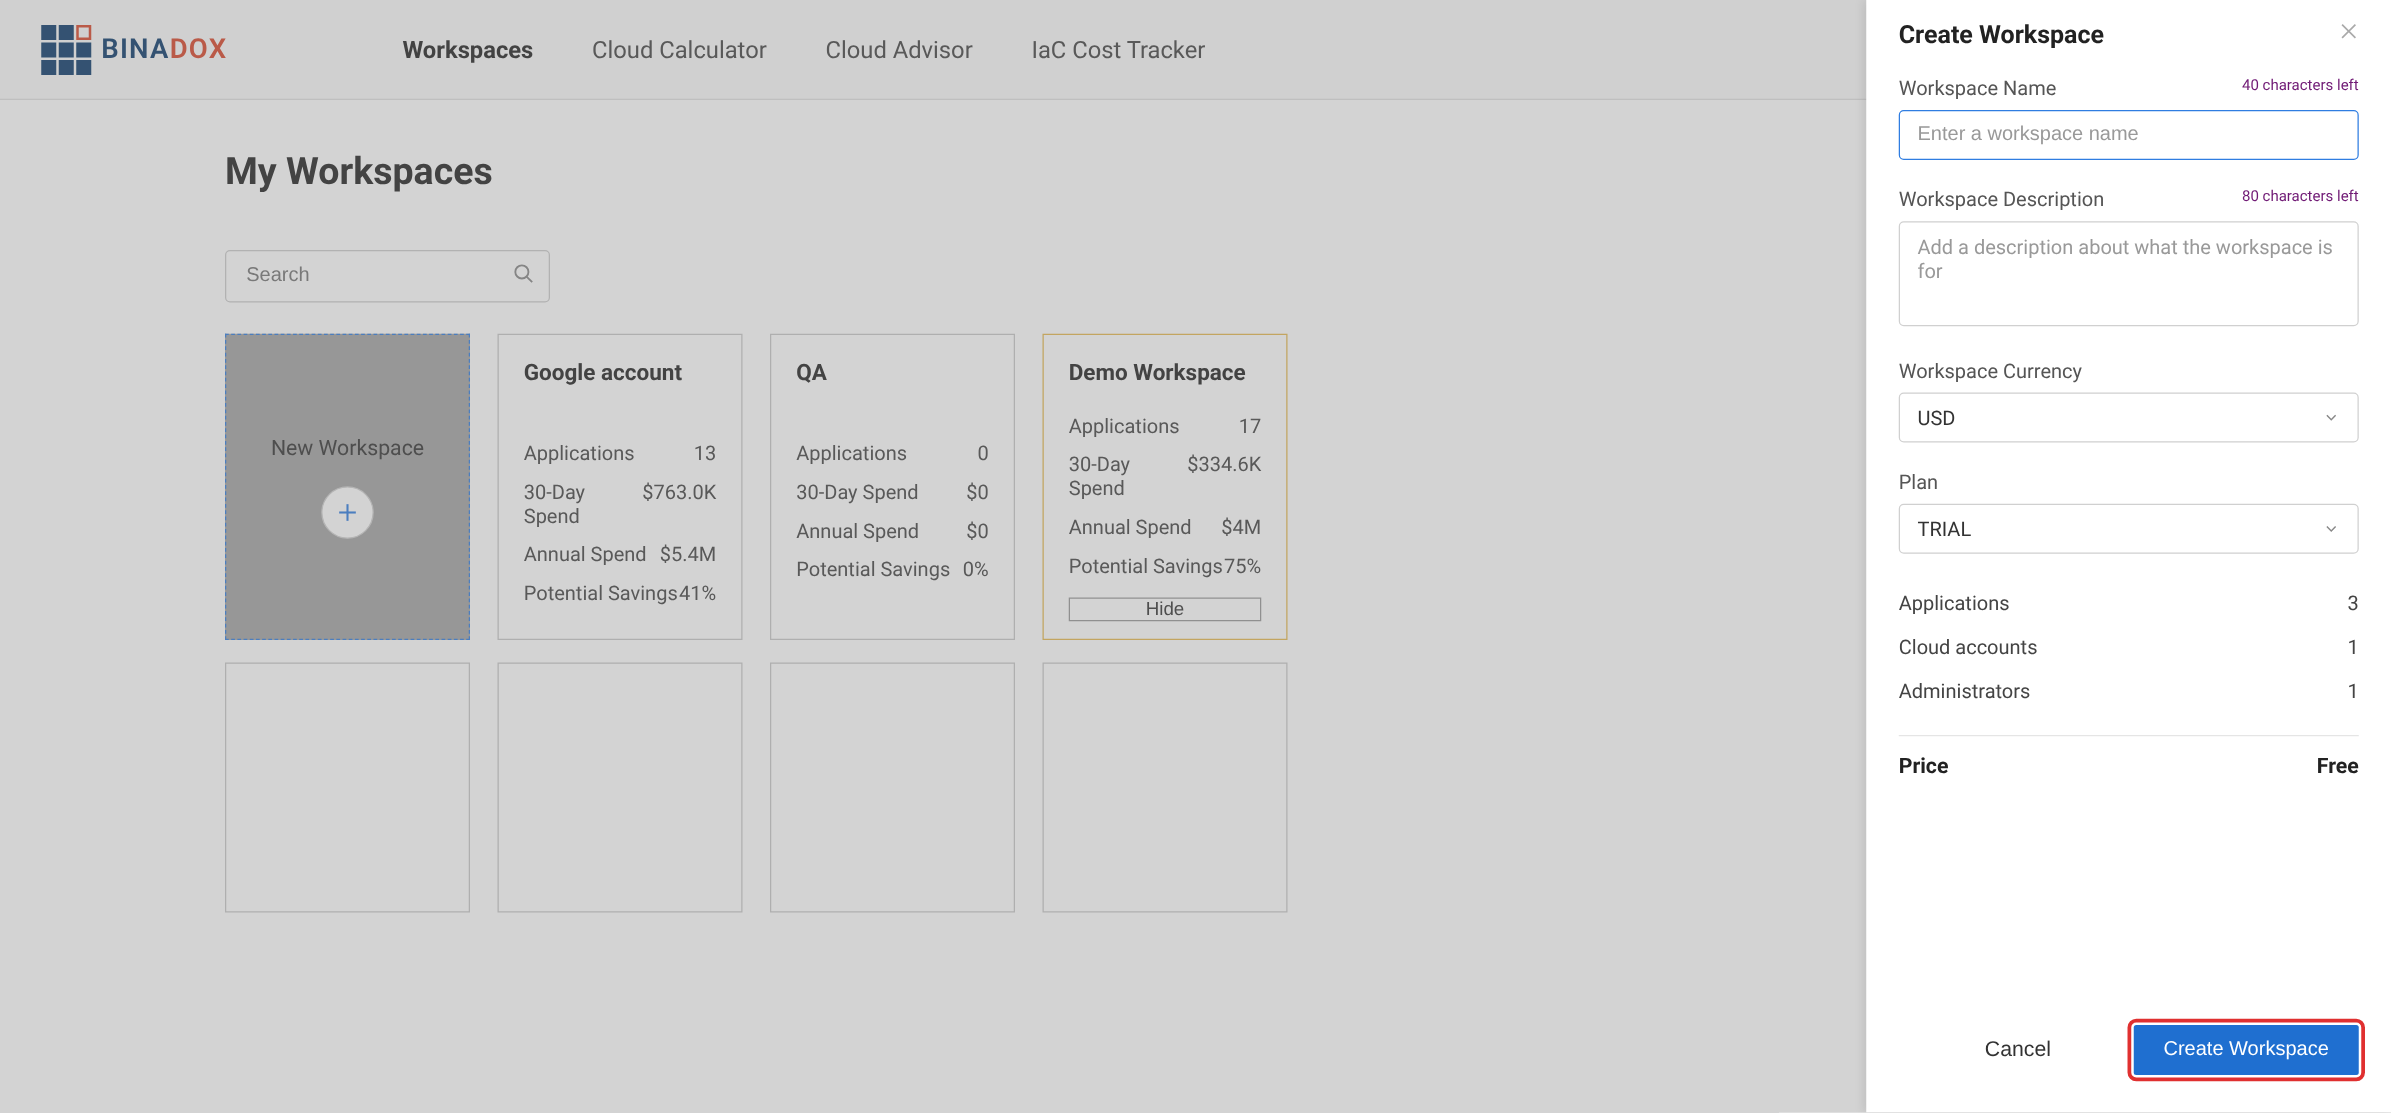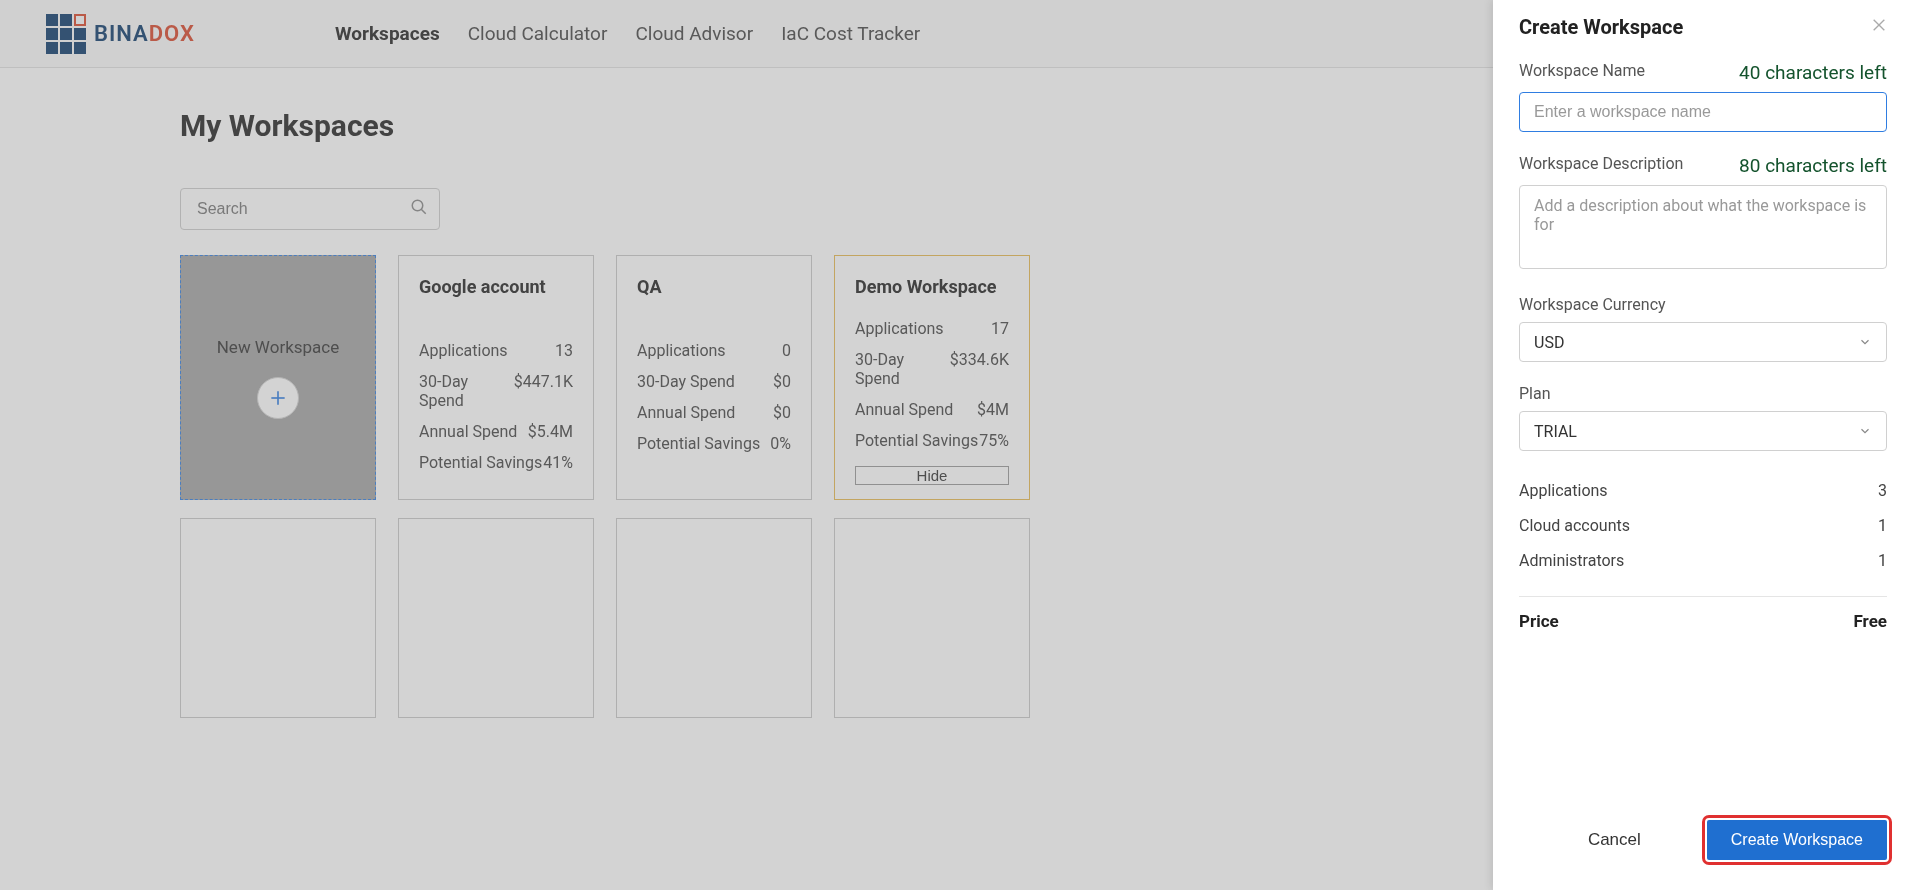--- a/index.html
+++ b/index.html
@@ -1,25 +1,25 @@
 <!DOCTYPE html>
 <html><head>
 <meta charset="utf-8">
 <style>
 * { box-sizing: border-box; margin: 0; padding: 0; }
 body { font-family: -apple-system, BlinkMacSystemFont, "Segoe UI", Roboto, Arial, sans-serif; background: #fff; color: #333; width: 1913px; height: 890px; position: relative; overflow: hidden; }
-.topbar { display: flex; align-items: center; height: 68px; padding: 0 46px; border-bottom: 1px solid #e0e0e0; background: #fafafa; text-align: right; }
+.topbar { display: flex; align-items: center; height: 80px; padding: 0 33px; border-bottom: 1px solid #e0e0e0; background: #fafafa; text-align: right; }
 .logo { display: flex; align-items: center; gap: 8px; }
 .logo-grid { display: grid; grid-template-columns: repeat(3,12px); grid-template-rows: repeat(3,12px); gap: 2px; }
 .logo-grid span { background: #0b3a6a; }
 .logo-grid span:nth-child(3) { background: transparent; border: 2px solid #d9462a; }
 .logo-text { font-size: 22px; font-weight: 600; letter-spacing: 1px; }
 .logo-text .b1 { color: #0b3a6a; }
 .logo-text .b2 { color: #d9462a; }
-.nav { display: flex; gap: 28px; margin-left: 140px; }
+.nav { display: flex; gap: 47px; margin-left: 140px; }
 .nav a { font-size: 19px; color: #444; text-decoration: none; cursor: pointer; }
 .nav a.active { font-weight: 700; color: #222; }
 .page { padding: 40px 180px 0 180px; }
 .page h1 { font-size: 30px; font-weight: 700; color: #222; margin-bottom: 45px; }
 .search-wrap { position: relative; width: 260px; margin-bottom: 25px; }
 .search-wrap input { width: 100%; height: 42px; padding: 0 42px 0 16px; border: 1px solid #ccc; border-radius: 4px; font-size: 16px; background: #fff; }
 .search-wrap .search-ic { position: absolute; right: 12px; top: 50%; transform: translateY(-50%); }
 .grid-row { display: flex; gap: 22px; }
 .card { width: 196px; height: 245px; border: 1px solid #c8c8c8; background: #fff; padding: 20px 20px; display: flex; flex-direction: column; }
 .new-card { border: 1px dashed #2f7de1; display: flex; flex-direction: column; align-items: center; justify-content: center; gap: 20px; background: #a3a3a3; }
@@ -32,21 +32,21 @@
 .demo-card h3 { margin-bottom: 16px; }
 .hide-btn { margin-top: 10px; height: 34px; border: 1px solid #999; background: #fff; font-size: 15px; color: #333; cursor: pointer; }
 .grid-row.second { margin-top: 18px; }
 .grid-row.second .card { height: 200px; }
 .overlay { position: absolute; inset: 0; background: rgba(130,130,130,0.35); }
 .panel { position: absolute; top: 0; right: 0; width: 420px; height: 100%; background: #fff; padding: 15px 26px 20px 26px; display: flex; flex-direction: column; box-shadow: -2px 0 8px rgba(0,0,0,0.1); }
 .panel-header { display: flex; justify-content: space-between; align-items: center; margin-bottom: 22px; }
 .panel-header h2 { font-size: 20px; font-weight: 700; color: #222; }
 .close-x { cursor: pointer; color: #aaa; }
 .field-label-row { display: flex; justify-content: space-between; font-size: 16px; color: #555; margin-bottom: 8px; }
-.field-label-row .hint { color: #14532d; font-size: 19px; }
+.field-label-row .hint { color: #701a75; font-size: 12px; }
 .text-input { width: 100%; height: 40px; border: 1px solid #2f7de1; border-radius: 4px; padding: 0 14px; font-size: 16px; margin-bottom: 22px; }
 .text-input::placeholder { color: #999; }
 .textarea { width: 100%; height: 84px; border: 1px solid #d0d0d0; border-radius: 4px; padding: 10px 14px; font-size: 16px; resize: none; font-family: inherit; margin-bottom: 26px; }
 .textarea::placeholder { color: #999; }
 .select { width: 100%; height: 40px; border: 1px solid #d0d0d0; border-radius: 4px; padding: 0 14px; font-size: 16px; display: flex; align-items: center; justify-content: space-between; cursor: pointer; margin-bottom: 22px; color: #333; background: #fff; }
 .select svg { stroke: #888; }
 .plain-label { font-size: 16px; color: #555; margin-bottom: 8px; }
 .info-row { display: flex; justify-content: space-between; font-size: 16px; color: #444; margin: 8px 0; }
 .divider { border: none; border-top: 1px solid #e5e5e5; margin: 18px 0 14px 0; }
 .price-row { display: flex; justify-content: space-between; font-size: 17px; font-weight: 700; color: #222; }
@@ -107,21 +107,21 @@
     </div>
 
     <div class="card">
       <h3>Google account</h3>
       <div class="stat-row">
           <span>Applications</span>
           <span>13</span>
         </div>
       <div class="stat-row">
           <span>30-Day Spend</span>
-          <span>$447.1K</span>
+          <span>$763.0K</span>
         </div>
       <div class="stat-row">
           <span>Annual Spend</span>
           <span>$5.4M</span>
         </div>
       <div class="stat-row">
           <span>Potential Savings</span>
           <span>41%</span>
         </div>
     </div>

